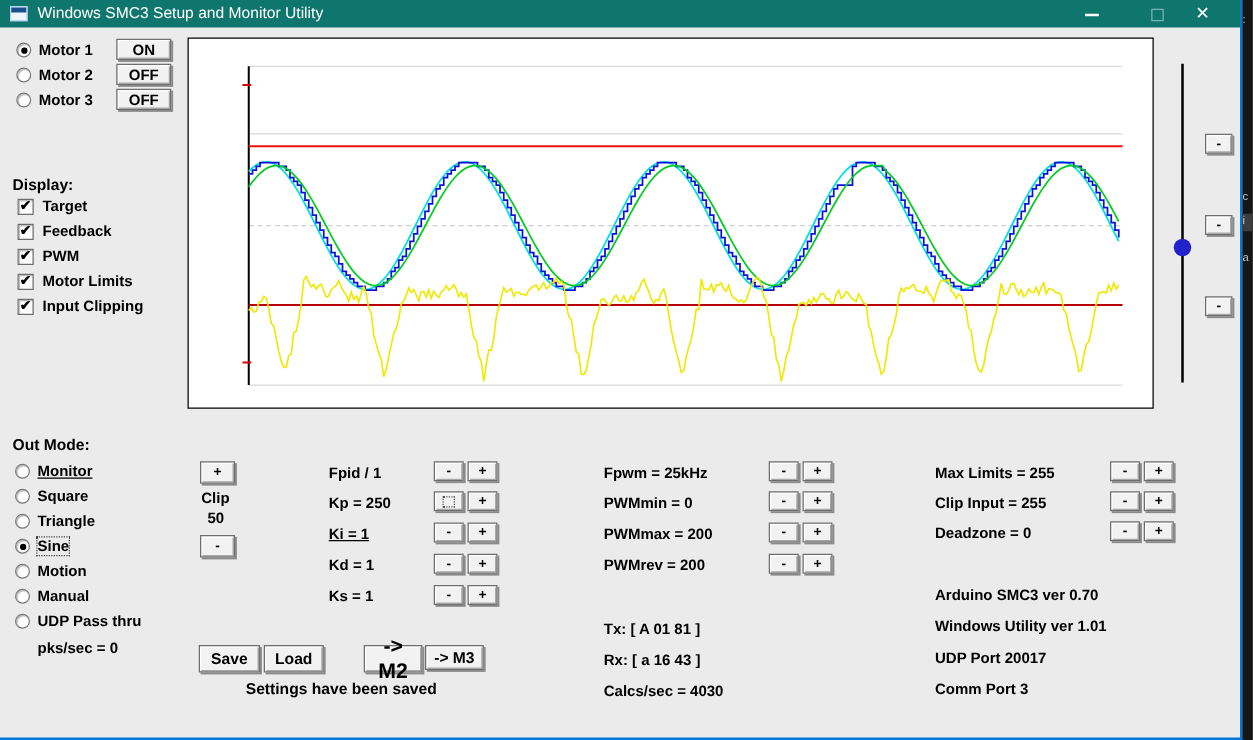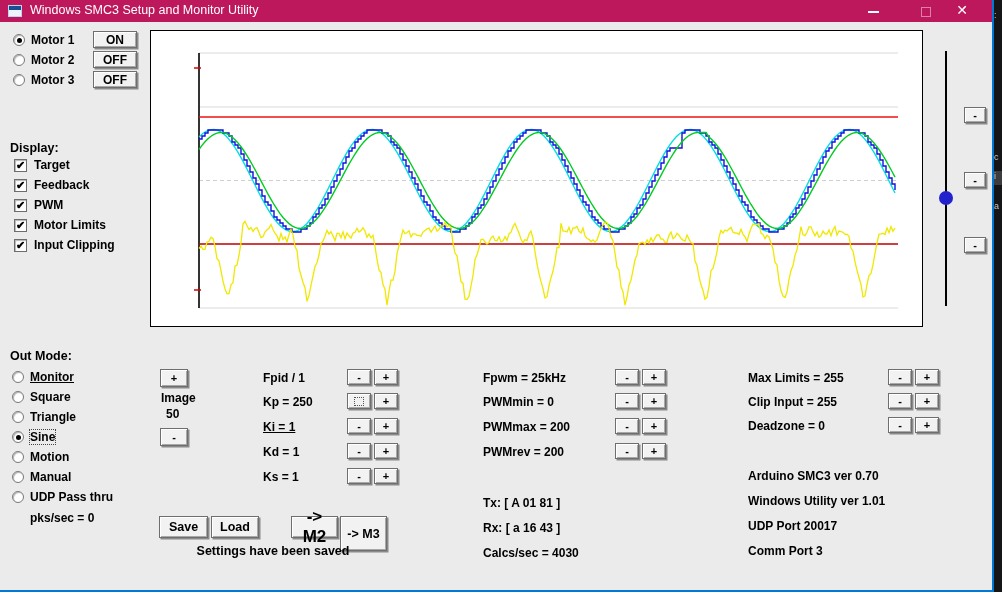--- a/index.html
+++ b/index.html
@@ -1,21 +1,21 @@
 <!DOCTYPE html>
 <html><head>
 <meta charset="utf-8">
 <style>
   html,body{margin:0;padding:0;background:#141414;}
   .screen{position:relative;width:1002px;height:592px;overflow:hidden;
           font-family:"Liberation Sans",sans-serif;background:#141414;}
   .window{position:absolute;left:0;top:0;width:992px;height:590px;background:#ebebeb;
           border-right:2px solid #0078d7;border-bottom:2px solid #0078d7;}
   
-  .titlebar{position:absolute;left:0;top:0;width:100%;height:22px;background:#be185d;}
+  .titlebar{position:absolute;left:0;top:0;width:100%;height:22px;background:#0f766e;}
   .app-icon{position:absolute;left:8px;top:5px;width:14px;height:12px;background:#eef4fb;
             border:1px solid #b9d7f3;box-sizing:border-box;}
   .app-icon::before{content:"";position:absolute;left:0;top:0;width:100%;height:4px;background:#1a4f8f;}
   .title-text{position:absolute;left:30px;top:3px;font-size:12.5px;color:#fff;white-space:nowrap;}
   .cap-btn{position:absolute;top:0;width:34px;height:22px;}
   .min-glyph{position:absolute;left:11px;top:11px;width:11px;height:2px;background:#fff;}
   .max-glyph{position:absolute;left:12px;top:7px;width:8px;height:8px;border:1.5px solid rgba(255,255,255,.45);}
   .close-glyph{position:absolute;left:0;top:2px;width:34px;text-align:center;color:#fff;font-size:14px;}
   
   .lbl{position:absolute;font-size:12px;font-weight:bold;color:#000;white-space:nowrap;}
@@ -106,21 +106,21 @@
     <span class="lbl focus-outline" style="left:30px;top:430px;">Sine</span>
     <span class="radio" style="left:12px;top:451px;"></span>
     <span class="lbl" style="left:30px;top:450px;">Motion</span>
     <span class="radio" style="left:12px;top:471px;"></span>
     <span class="lbl" style="left:30px;top:470px;">Manual</span>
     <span class="radio" style="left:12px;top:491px;"></span>
     <span class="lbl" style="left:30px;top:490px;">UDP Pass thru</span>
     <span class="lbl" style="left:30px;top:511px;">pks/sec = 0</span>
 
     <button class="btn3d" style="left:160px;top:369px;width:28px;height:18px;font-size:11px;">+</button>
-    <span class="lbl" style="left:161px;top:391px;">Image</span>
+    <span class="lbl" style="left:161px;top:391px;">Clip</span>
     <span class="lbl" style="left:166px;top:407px;">50</span>
     <button class="btn3d" style="left:160px;top:428px;width:28px;height:18px;font-size:11px;">-</button>
 
     <span class="lbl" style="left:263px;top:371px;">Fpid / 1</span>
     <button class="btn3d" style="left:347px;top:369px;width:24px;height:16px;font-size:11px;">-</button>
     <button class="btn3d" style="left:374px;top:369px;width:24px;height:16px;font-size:11px;">+</button>
 
     <span class="lbl" style="left:263px;top:395px;">Kp = 250</span>
     <button class="btn3d" style="left:347px;top:393px;width:24px;height:16px;">
         <span class="focus-dotted"></span>
@@ -172,21 +172,21 @@
     <span class="lbl" style="left:483px;top:546px;">Calcs/sec = 4030</span>
 
     <span class="lbl" style="left:748px;top:469px;">Arduino SMC3 ver 0.70</span>
     <span class="lbl" style="left:748px;top:494px;">Windows Utility ver 1.01</span>
     <span class="lbl" style="left:748px;top:519px;">UDP Port 20017</span>
     <span class="lbl" style="left:748px;top:544px;">Comm Port 3</span>
 
     <button class="btn3d" style="left:159px;top:516px;width:49px;height:22px;font-size:12.5px;">Save</button>
     <button class="btn3d" style="left:211px;top:516px;width:48px;height:22px;font-size:12.5px;">Load</button>
     <button class="btn3d" style="left:291px;top:516px;width:47px;height:22px;font-size:17px;">-&gt; M2</button>
-    <button class="btn3d" style="left:340px;top:516px;width:47px;height:35px;font-size:12.5px;">-&gt; M3</button>
+    <button class="btn3d" style="left:340px;top:516px;width:47px;height:20px;font-size:12.5px;">-&gt; M3</button>
     <div class="status-text" style="left:159px;top:544px;width:228px;">Settings have been saved</div>
 
     <div class="scope" id="scope"><svg width="769" height="293" viewBox="0 0 769 293">
           <line x1="48" y1="22" x2="747" y2="22" stroke="#d9d9d9" stroke-width="1"></line>
           <line x1="48" y1="76" x2="747" y2="76" stroke="#d9d9d9" stroke-width="1"></line>
           <line x1="48" y1="277" x2="747" y2="277" stroke="#d9d9d9" stroke-width="1"></line>
           <line x1="48" y1="149.5" x2="747" y2="149.5" stroke="#cfcfcf" stroke-width="1" stroke-dasharray="4 3"></line>
           <line x1="48" y1="22" x2="48" y2="277" stroke="#000" stroke-width="1.6"></line>
           <line x1="43" y1="37" x2="50" y2="37" stroke="#dd0000" stroke-width="1.5"></line>
           <line x1="43" y1="259" x2="50" y2="259" stroke="#dd0000" stroke-width="1.5"></line>

